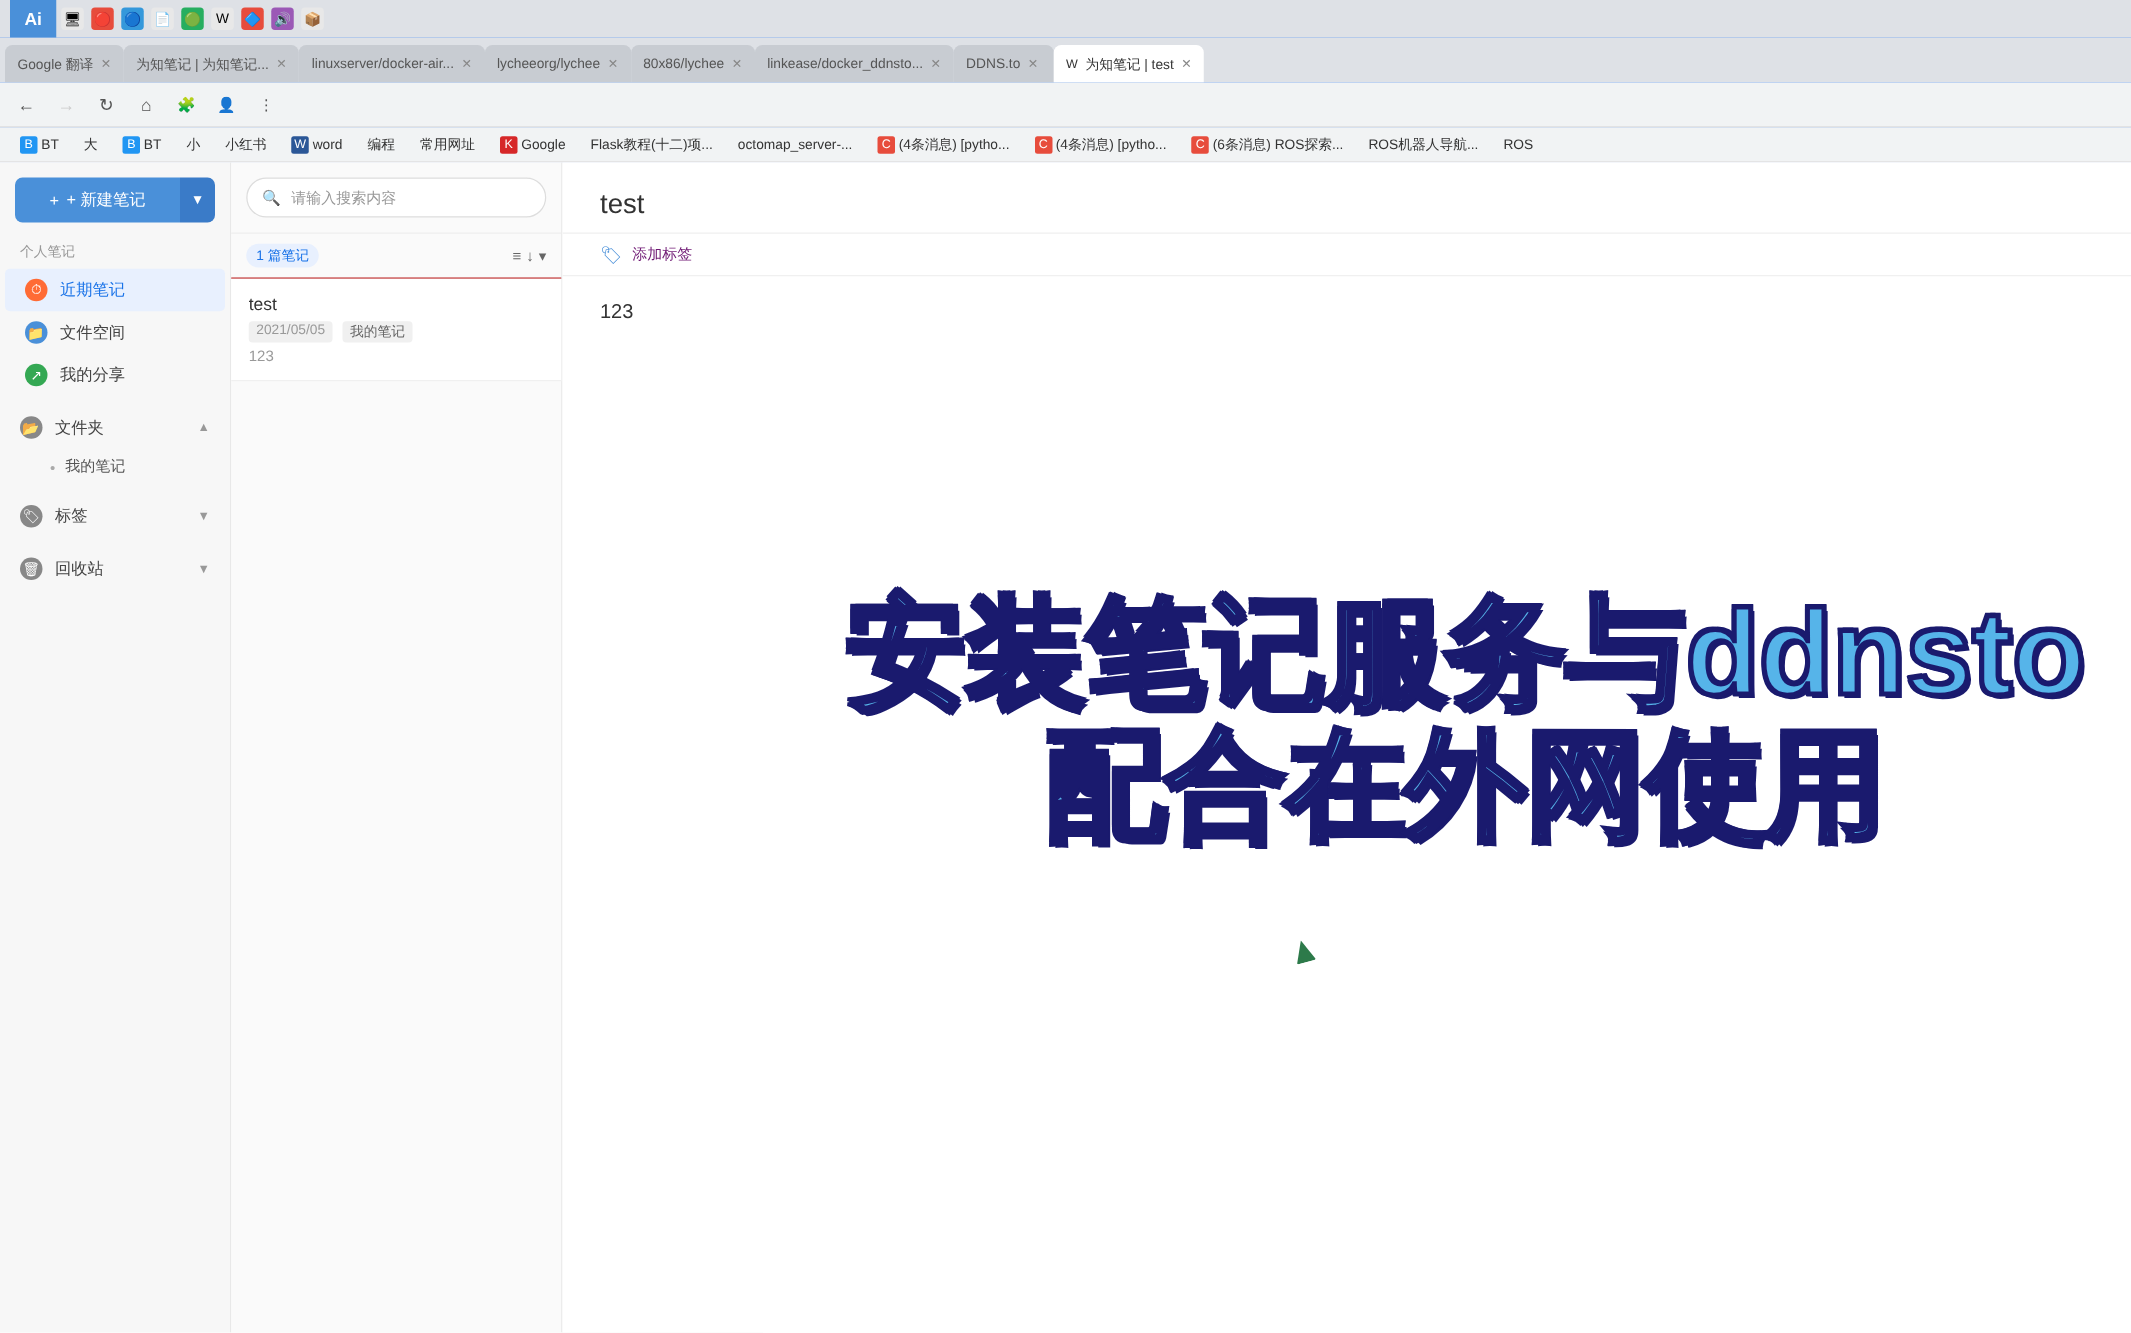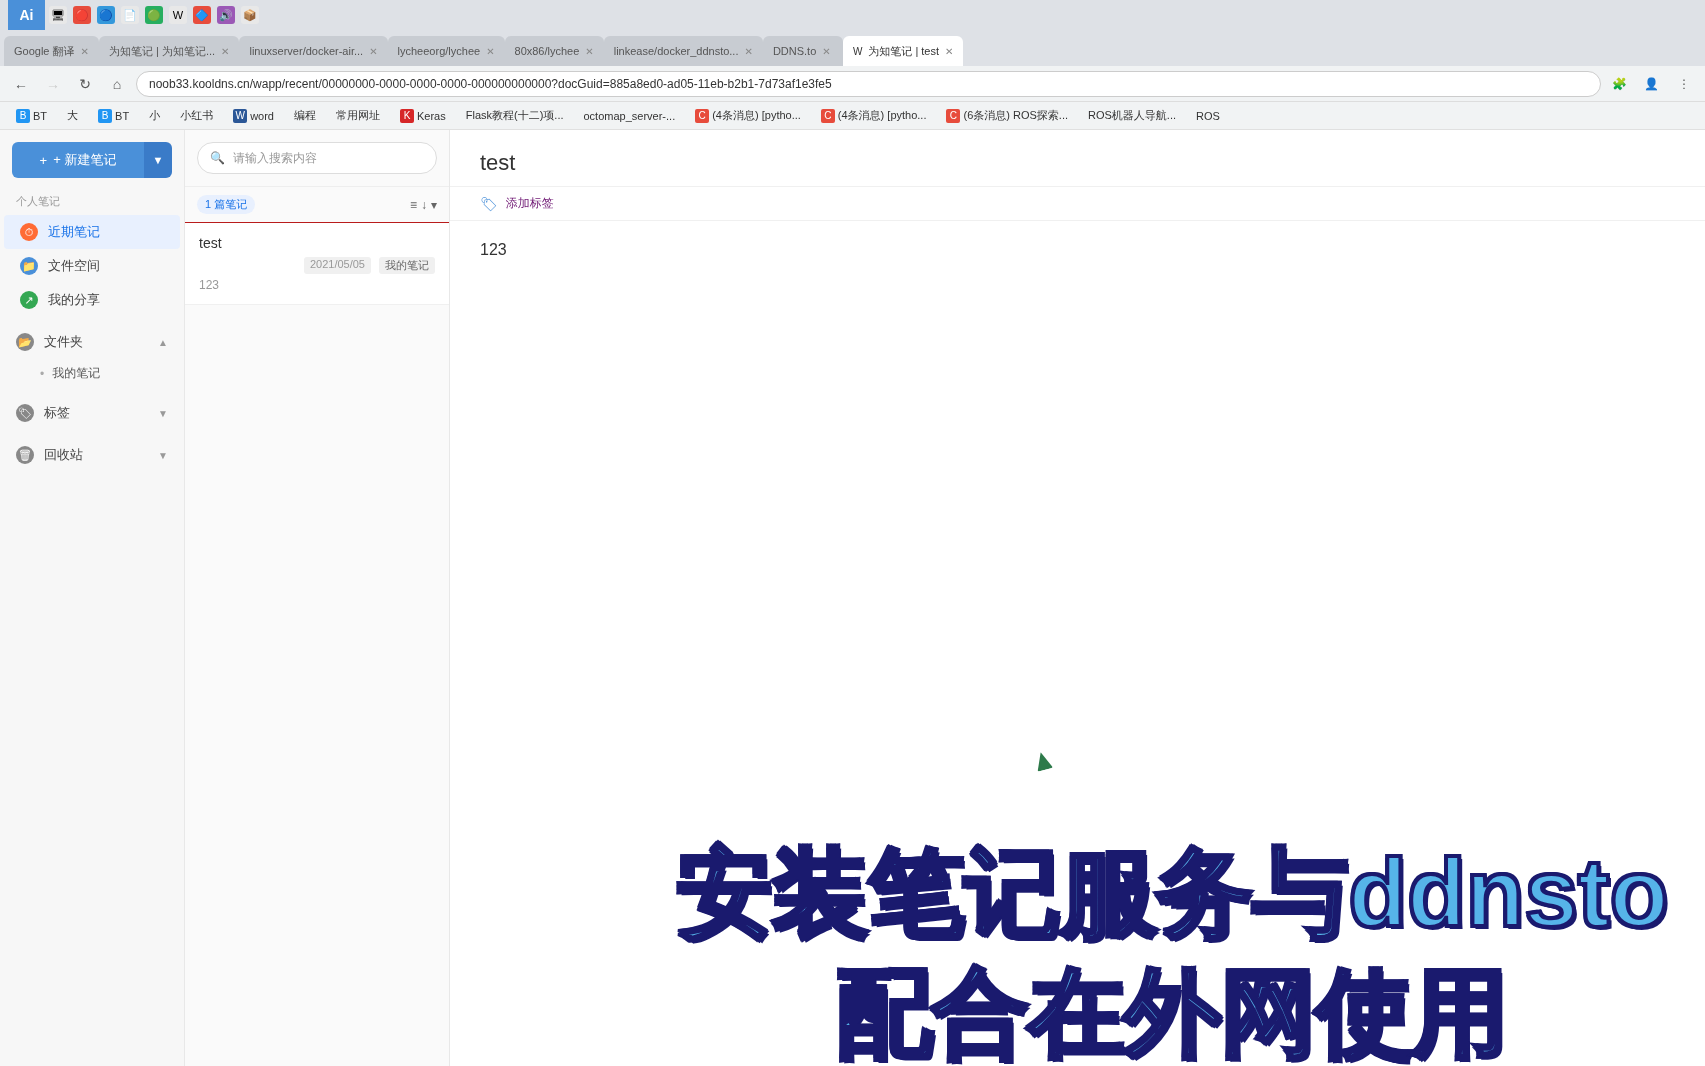--- a/index.html
+++ b/index.html
@@ -49,37 +49,37 @@
 
     
     .note-list-panel { width: 265px; background: #fafafa; border-right: 1px solid #e8e8e8; display: flex; flex-direction: column; flex-shrink: 0; }
     .note-search { padding: 12px; border-bottom: 1px solid #eee; }
     .search-box { width: 100%; height: 32px; border: 1px solid #ddd; border-radius: 16px; display: flex; align-items: center; padding: 0 12px; gap: 8px; background: white; font-size: 12px; color: #999; }
     .note-list-header { display: flex; align-items: center; padding: 8px 12px; border-bottom: 1px solid #b91c1c; }
     .note-count-badge { background: #e8f0fe; color: #1a73e8; font-size: 11px; padding: 2px 8px; border-radius: 10px; }
     .note-list-sort { margin-left: auto; display: flex; align-items: center; gap: 4px; font-size: 12px; color: #666; cursor: pointer; }
     .note-item { padding: 12px 14px; border-bottom: 1px solid #f0f0f0; cursor: pointer; background: white; }
     .note-title { font-size: 14px; color: #333; font-weight: 500; margin-bottom: 6px; }
-    .note-meta { display: flex; gap: 8px; margin-bottom: 4px; justify-content: flex-end; }
+    .note-meta { display: flex; gap: 8px; margin-bottom: 4px; }
     .note-date { font-size: 11px; color: #999; background: #f0f0f0; padding: 1px 6px; border-radius: 3px; }
     .note-notebook { font-size: 11px; color: #666; background: #f0f0f0; padding: 1px 6px; border-radius: 3px; }
     .note-preview { font-size: 12px; color: #999; }
 
     
     .note-editor { flex: 1; background: white; display: flex; flex-direction: column; overflow: hidden; }
     .note-editor-header { padding: 20px 30px 10px; border-bottom: 1px solid #f0f0f0; }
     .note-editor-title { font-size: 22px; color: #333; font-weight: 500; border: none; outline: none; width: 100%; background: transparent; }
     .note-tags { display: flex; align-items: center; gap: 8px; padding: 8px 30px; border-bottom: 1px solid #f0f0f0; }
     .tag-icon { color: #4a90d9; font-size: 14px; }
     .add-tag-btn { color: #701a75; font-size: 12px; cursor: pointer; }
     .note-content-area { flex: 1; padding: 20px 30px; font-size: 14px; color: #333; position: relative; overflow: hidden; }
     .note-content-text { font-size: 16px; color: #333; }
 
     
-    .overlay-container { position: absolute; top: 320px; left: 190px; right: 0; bottom: 0; display: flex; flex-direction: column; align-items: center; justify-content: flex-end; padding-top: 20px; pointer-events: none; gap: 15px; }
+    .overlay-container { position: absolute; top: 320px; left: 190px; right: 0; bottom: 0; display: flex; flex-direction: column; align-items: center; justify-content: flex-start; padding-top: 20px; pointer-events: none; }
     .overlay-text-1 { font-size: 96px; font-weight: 900; color: #56b4e9; -webkit-text-stroke: 4px #1a1a6e; text-shadow: 3px 3px 0 #1a1a6e, -2px -2px 0 #1a1a6e, 2px -2px 0 #1a1a6e, -2px 2px 0 #1a1a6e; font-family: 'Microsoft YaHei', 'SimHei', sans-serif; white-space: nowrap; line-height: 1.1; }
     .overlay-text-2 { font-size: 96px; font-weight: 900; color: #56b4e9; -webkit-text-stroke: 4px #1a1a6e; text-shadow: 3px 3px 0 #1a1a6e, -2px -2px 0 #1a1a6e, 2px -2px 0 #1a1a6e, -2px 2px 0 #1a1a6e; font-family: 'Microsoft YaHei', 'SimHei', sans-serif; white-space: nowrap; line-height: 1.1; }
 
     
     .cursor { position: absolute; width: 20px; height: 24px; bottom: 280px; right: 640px; }
     .cursor-shape { width: 0; height: 0; border-left: 8px solid transparent; border-right: 8px solid transparent; border-top: 0; border-bottom: 18px solid #2d7a4a; transform: rotate(-15deg); border-radius: 2px; }
   </style>
 </head>
 <body>
 
@@ -133,23 +133,20 @@
       <span style="font-size:11px;">为知笔记 | test</span>
       <span class="tab-close">✕</span>
     </div>
   </div>
 
   <div class="nav-bar">
     <button class="nav-btn">←</button>
     <button class="nav-btn" style="color:#ccc;">→</button>
     <button class="nav-btn">↻</button>
     <button class="nav-btn">⌂</button>
-    <div class="address-bar">
-      <span>noob33.kooldns.cn/wapp/recent/00000000-0000-0000-0000-000000000000?docGuid=885a8ed0-ad05-11eb-b2b1-7d73af1e3fe5</span>
-    </div>
     <button class="nav-btn" style="font-size:12px;">🧩</button>
     <button class="nav-btn" style="font-size:12px;">👤</button>
     <button class="nav-btn" style="font-size:12px;">⋮</button>
   </div>
 
   <div class="bookmarks-bar">
     <div class="bookmark-item">
       <span class="bookmark-icon" style="background:#2196F3;color:white;">B</span>
       <span>BT</span>
     </div>
@@ -171,21 +168,21 @@
       <span>word</span>
     </div>
     <div class="bookmark-item">
       <span>编程</span>
     </div>
     <div class="bookmark-item">
       <span>常用网址</span>
     </div>
     <div class="bookmark-item">
       <span class="bookmark-icon" style="background:#d62728;color:white;">K</span>
-      <span>Keras</span>
+      <span>Google</span>
     </div>
     <div class="bookmark-item">
       <span>Flask教程(十二)项...</span>
     </div>
     <div class="bookmark-item">
       <span>octomap_server-...</span>
     </div>
     <div class="bookmark-item">
       <span class="bookmark-icon" style="background:#e74c3c;color:white;">C</span>
       <span>(4条消息) [pytho...</span>

